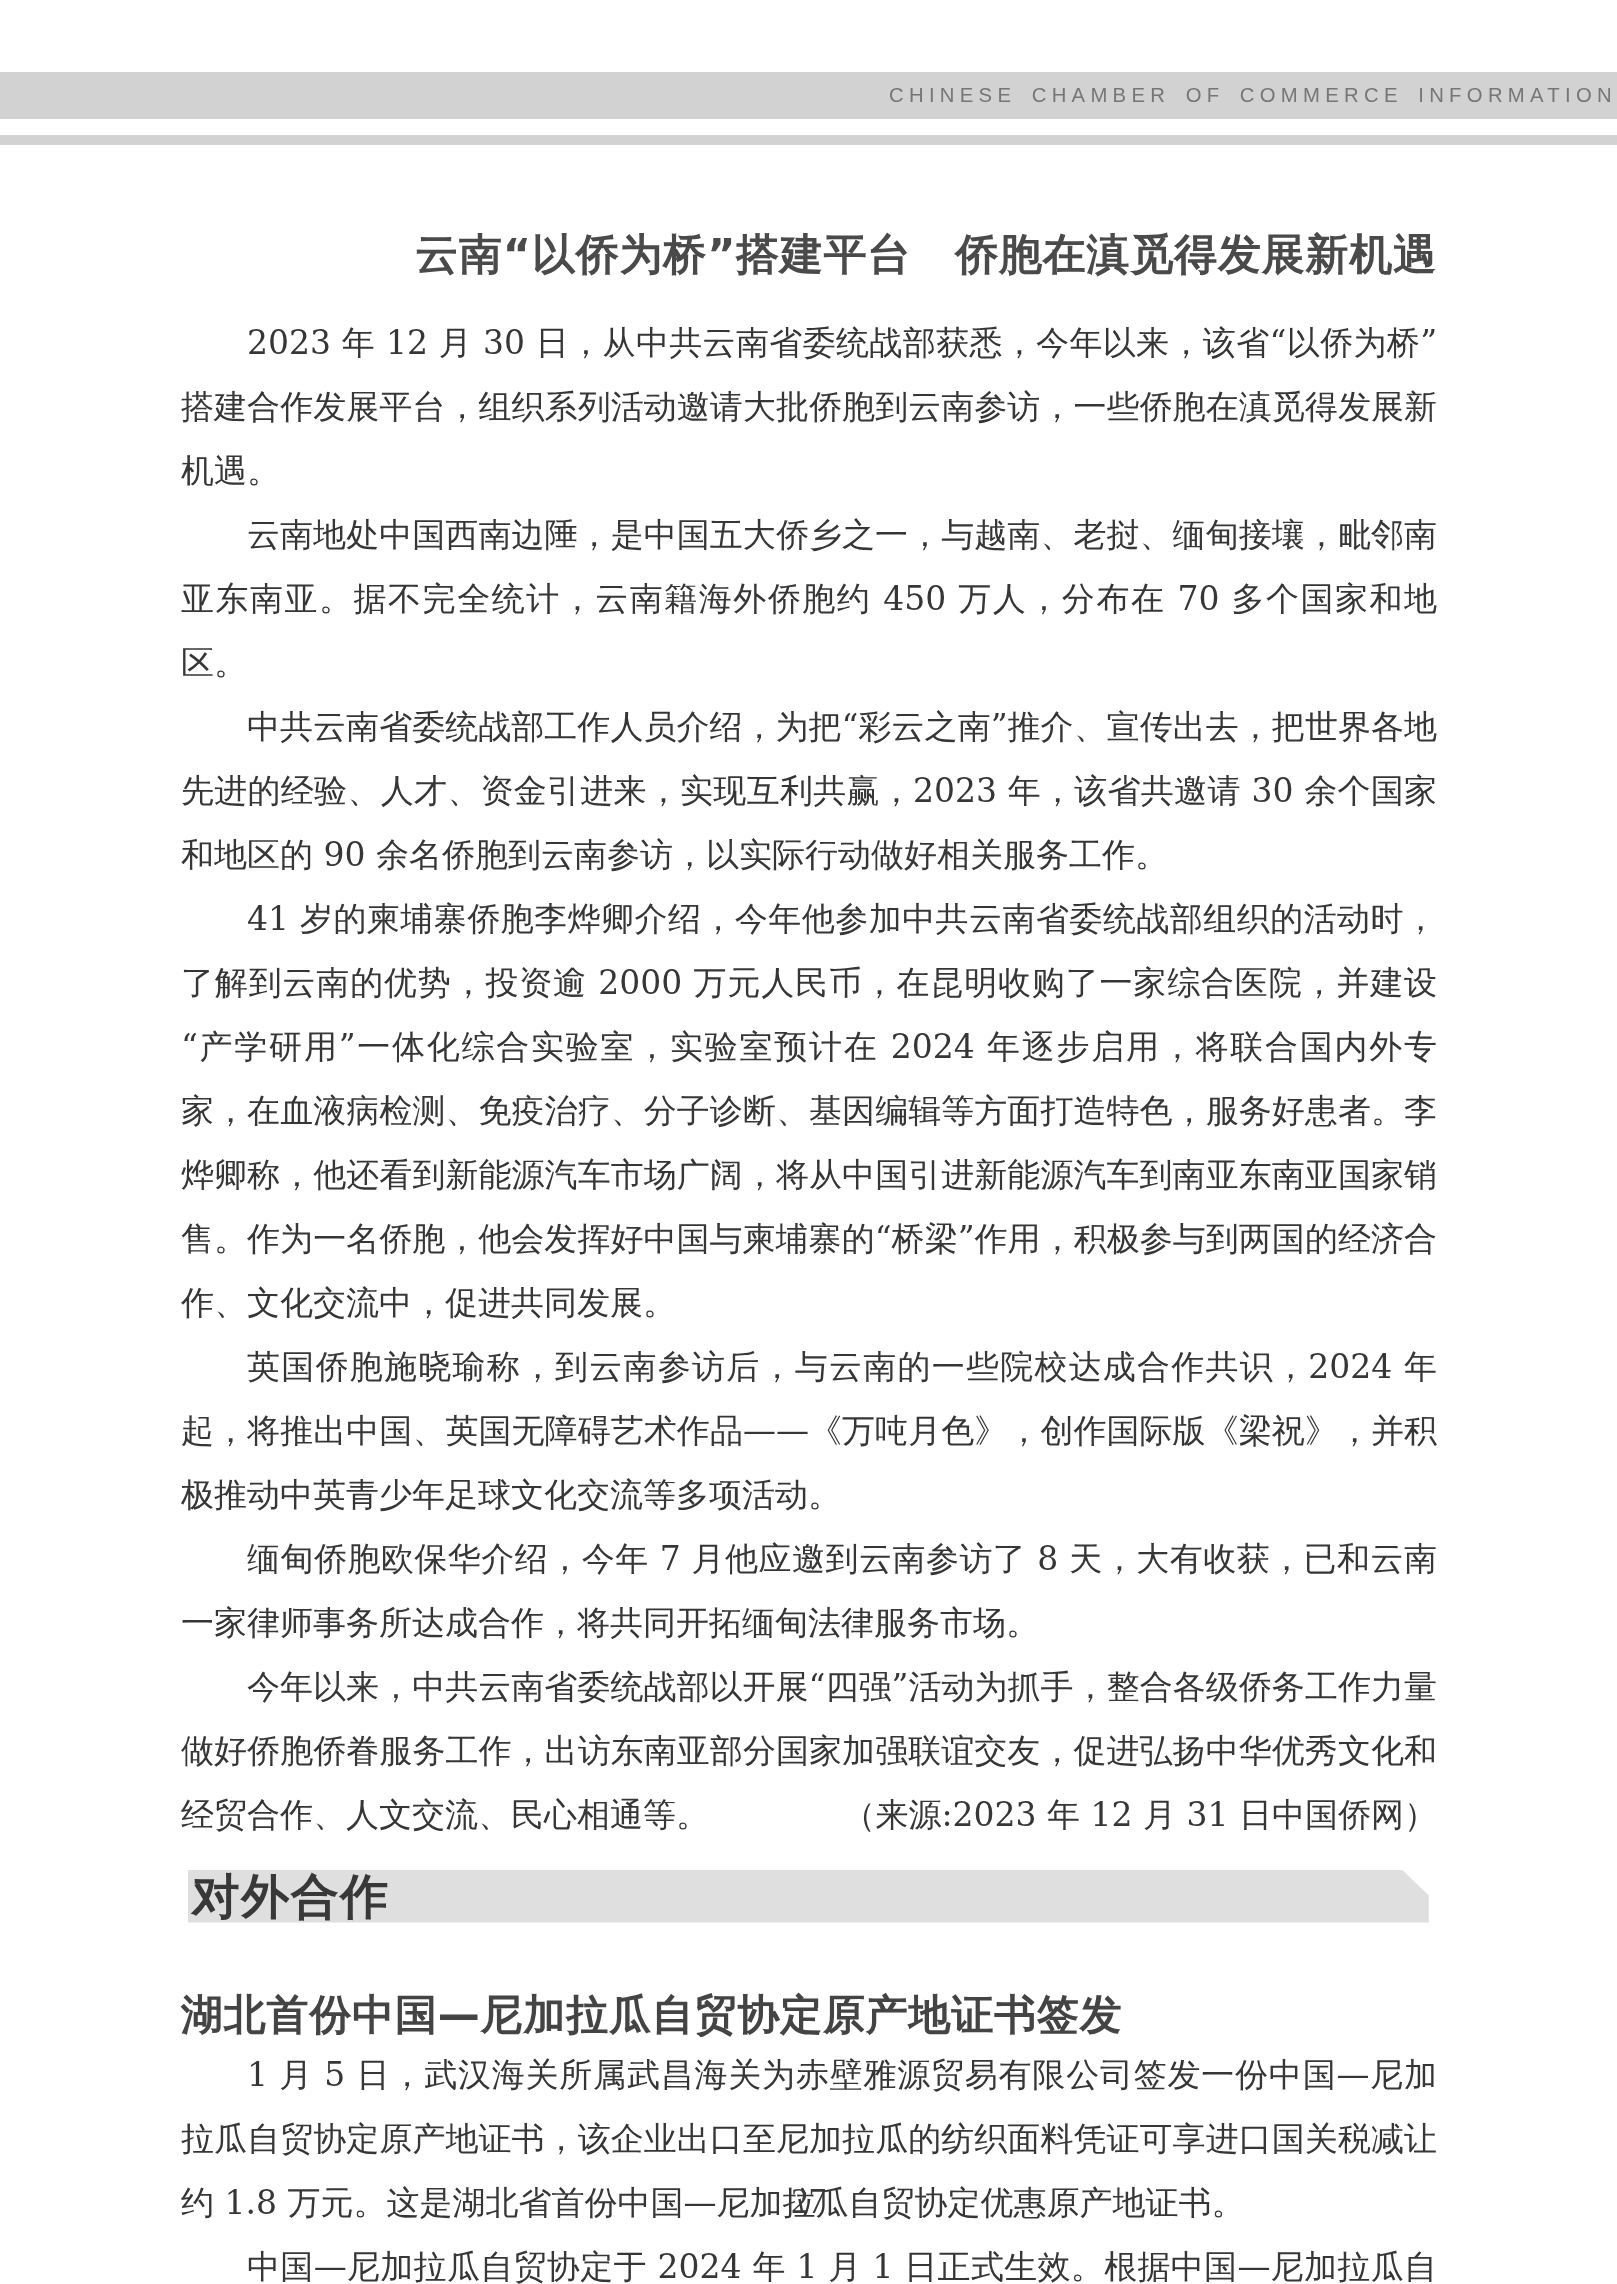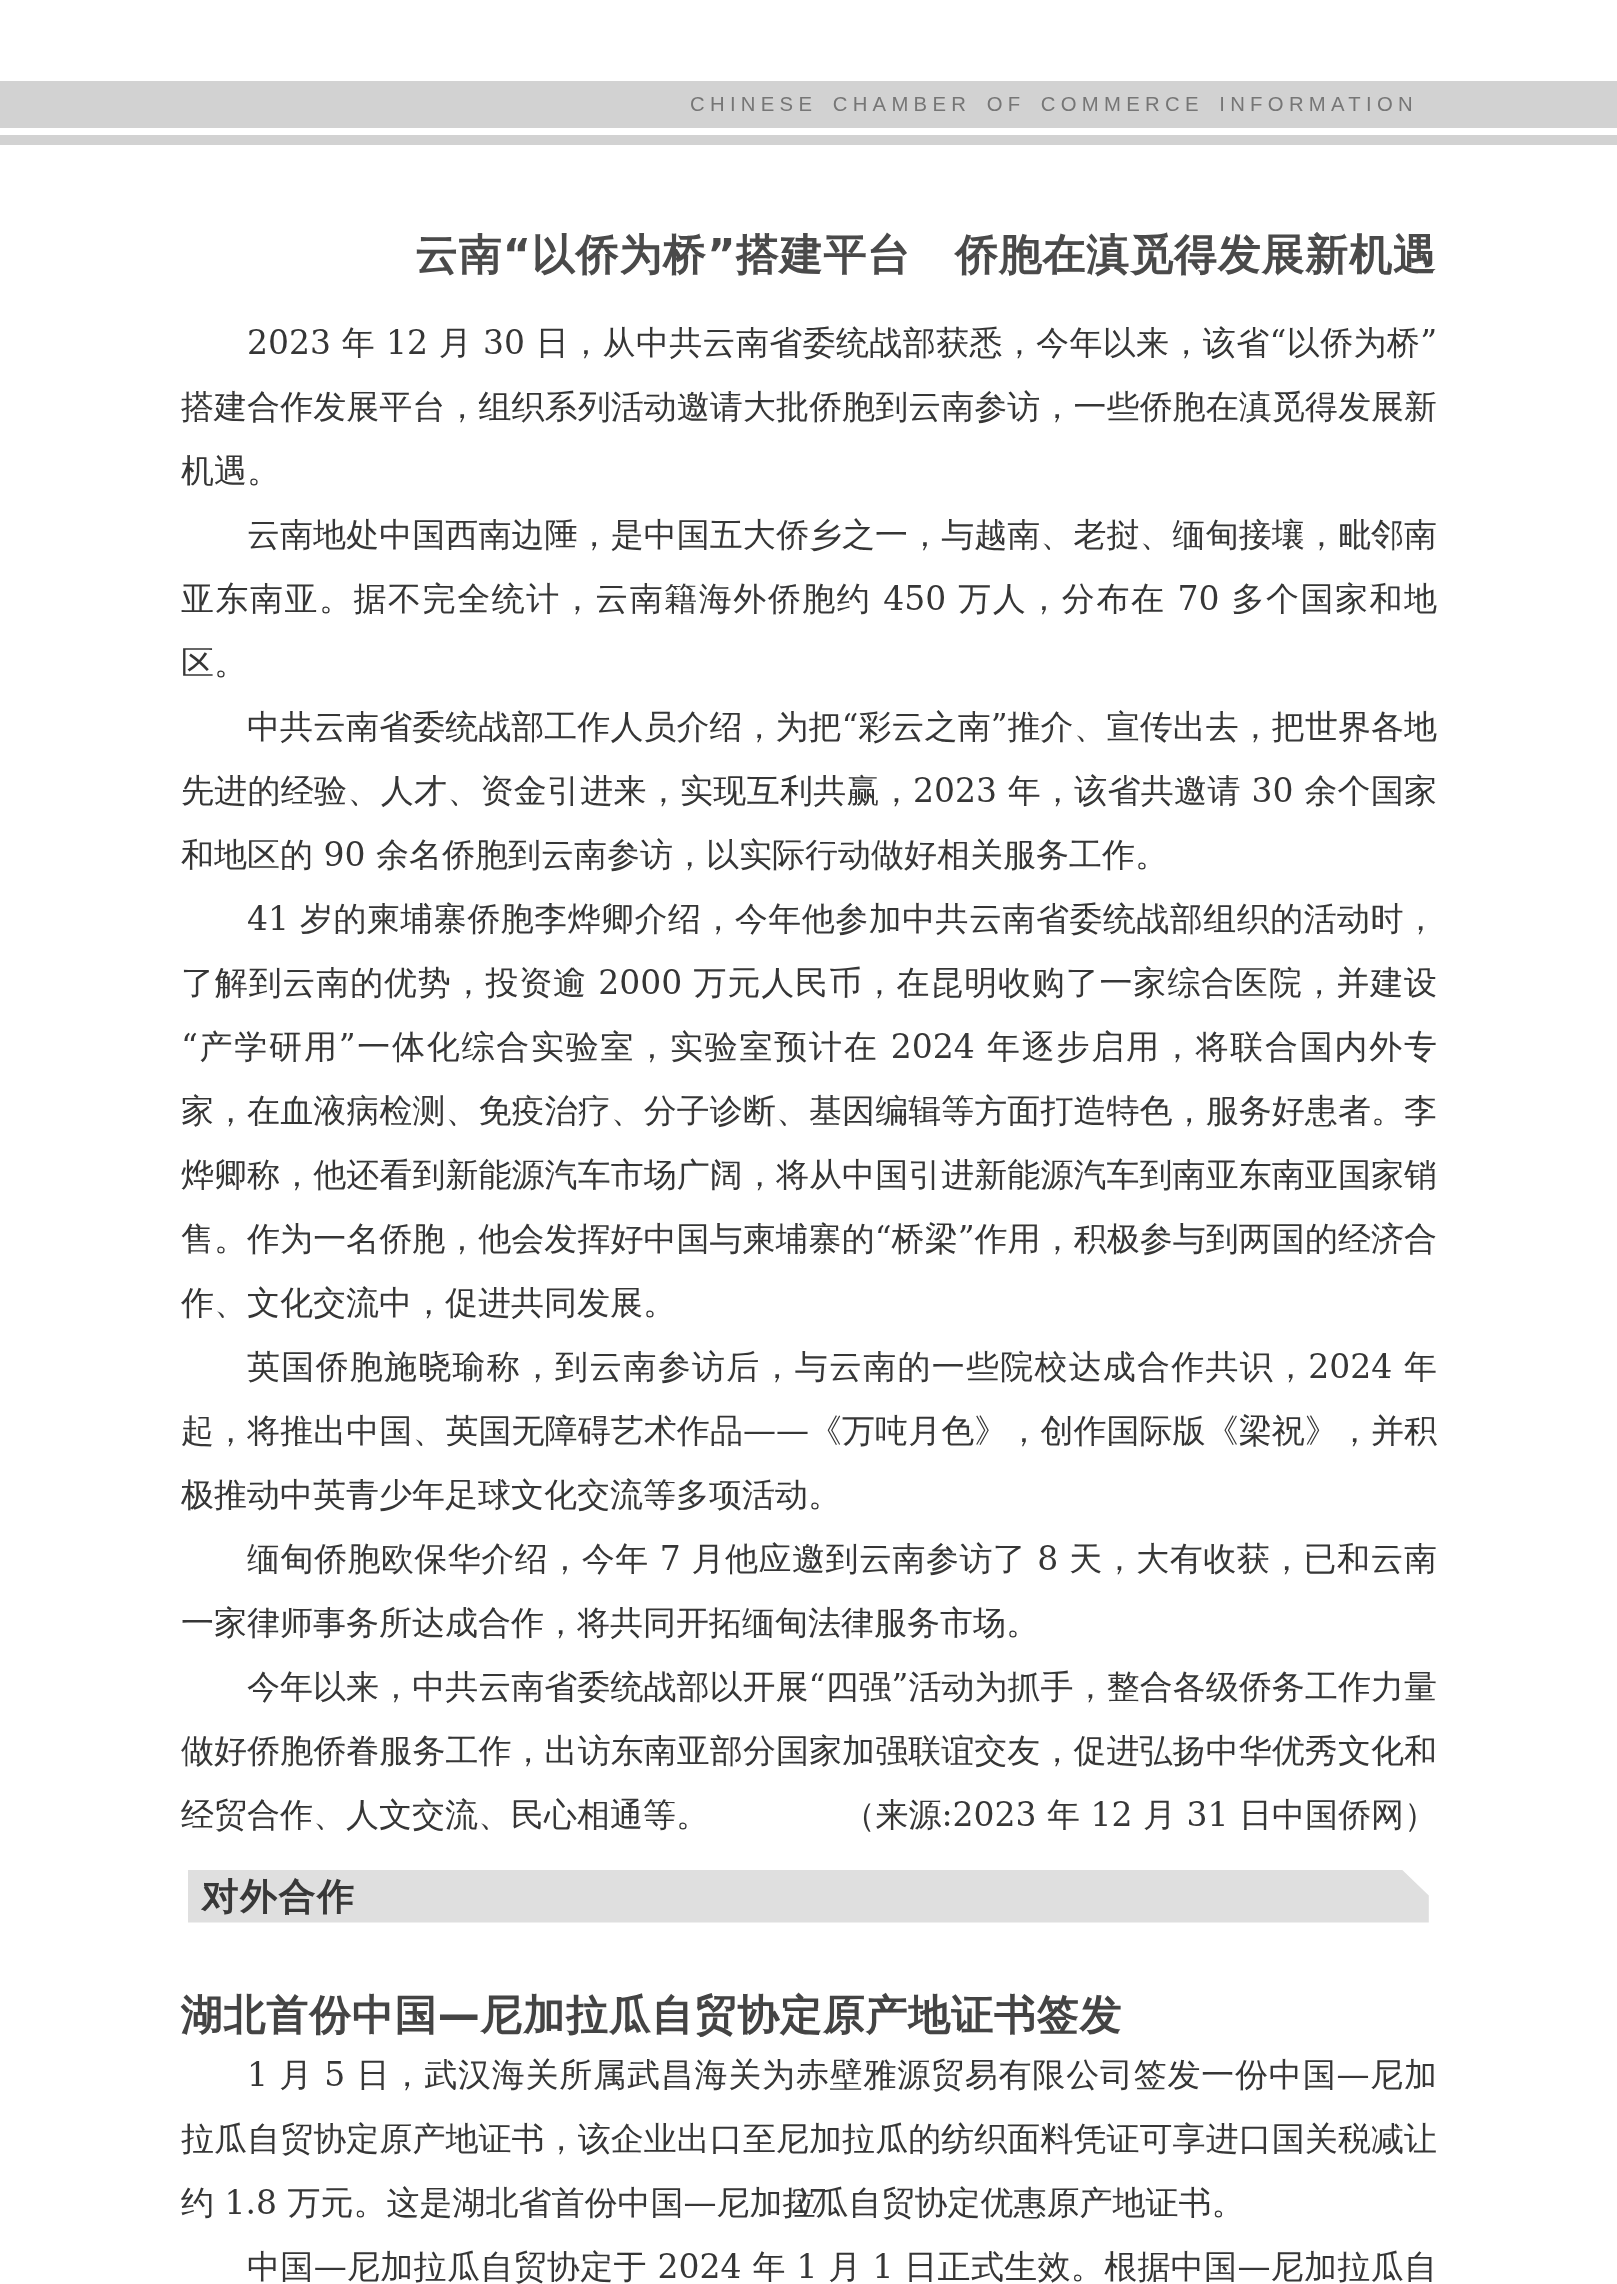--- a/index.html
+++ b/index.html
@@ -8,27 +8,26 @@
     width: 1617px;
     height: 2284px;
     background: #ffffff;
     overflow: hidden;
     font-family: "DejaVu Serif", serif;
   }
 
   
   .band-main {
     position: absolute;
-    top: 81px; left: 0; right: 0;
+    top: 72px; left: 0; right: 0;
     height: 47px;
     background: #d2d2d2;
     display: flex;
     align-items: center;
     justify-content: flex-end;
-    padding-right: 199px;
     box-sizing: border-box;
   }
   .band-main-text {
     font-family: "Liberation Sans", sans-serif;
     font-size: 20.3px;
     color: #767676;
     letter-spacing: 5.3px;
     word-spacing: 4.5px;
     white-space: nowrap;
   }
@@ -81,24 +80,24 @@
     margin-left: 6.8px;
     width: 1241px;
     height: 53px;
     background: #dfdfdf;
     clip-path: polygon(0 0, 1214px 0, 1241px 26px, 1241px 53px, 0 53px);
     display: flex;
     align-items: center;
   }
   .section-label {
     margin: 0;
-    padding-left: 14px;
+    padding-left: 4px;
     font-family: "DejaVu Serif", serif;
     font-weight: bold;
-    font-size: 37px;
+    font-size: 48px;
     line-height: 53px;
     color: #383838;
     letter-spacing: 1.5px;
   }
 
   .article-title2 {
     margin: 64px 0 0 0;
     font-family: "DejaVu Sans", sans-serif;
     font-weight: bold;
     color: #444444;

